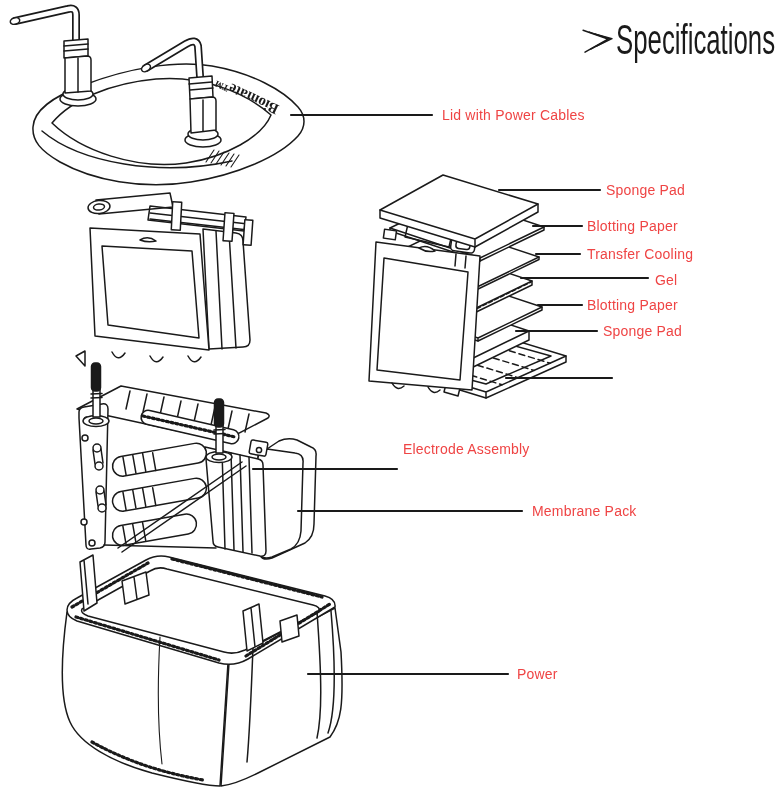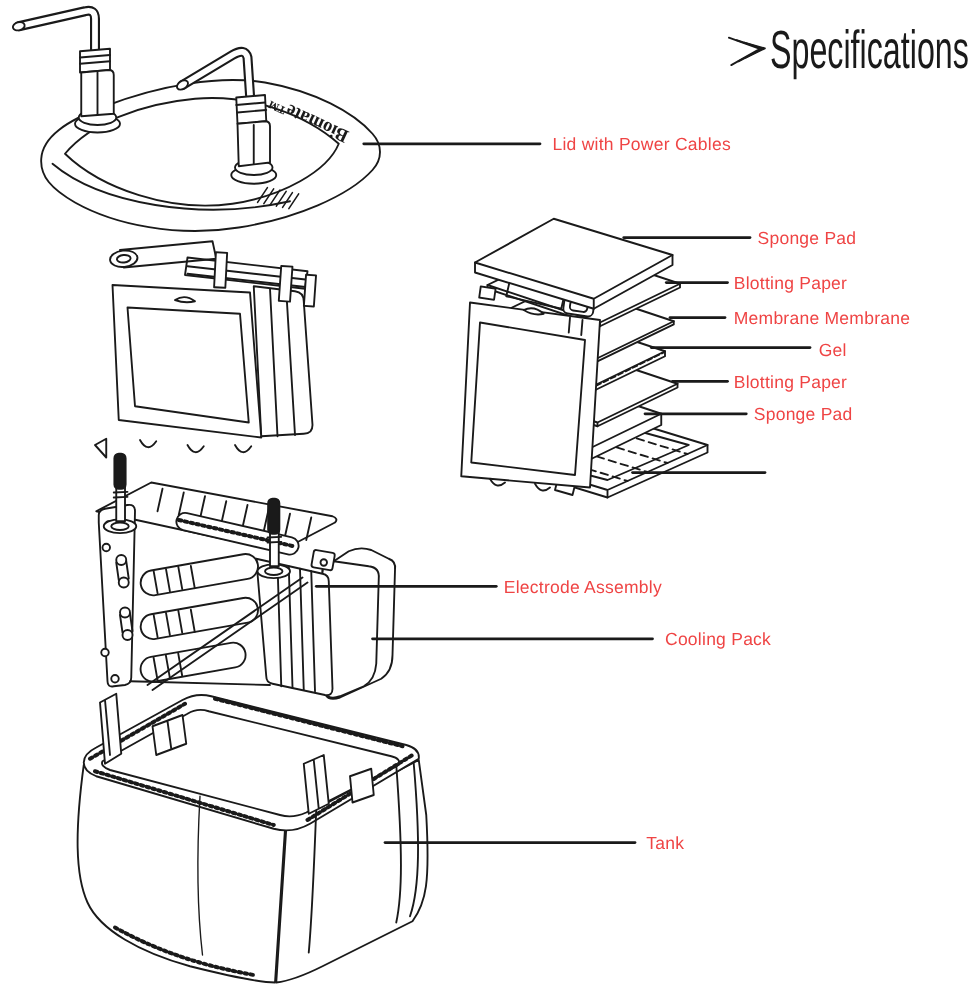--- a/index.html
+++ b/index.html
@@ -239,21 +239,21 @@
       <path stroke-width="2.2" d="M590,31.5 L610,40 L590,48.5"></path>
       <path stroke-width="2.2" d="M596,34 L612,40 L596,46"></path>
     </g>
     <text class="hdr-title" font-size="43" transform="translate(616,54) scale(0.6,1)">Specifications</text>
   </g>
 </svg>
 
 <div class="callout-label" style="left:442px;top:115px">Lid with Power Cables</div>
 <div class="callout-label" style="left:606px;top:190px">Sponge Pad</div>
 <div class="callout-label" style="left:587px;top:226px">Blotting Paper</div>
-<div class="callout-label" style="left:587px;top:254px">Membrane Membrane</div>
+<div class="callout-label" style="left:587px;top:254px">Transfer Cooling</div>
 <div class="callout-label" style="left:655px;top:280px">Gel</div>
 <div class="callout-label" style="left:587px;top:305px">Blotting Paper</div>
 <div class="callout-label" style="left:603px;top:331px">Sponge Pad</div>
-<div class="callout-label" style="left:403px;top:469px">Electrode Assembly</div>
-<div class="callout-label" style="left:532px;top:511px">Cooling Pack</div>
-<div class="callout-label" style="left:517px;top:674px">Tank</div>
+<div class="callout-label" style="left:403px;top:449px">Electrode Assembly</div>
+<div class="callout-label" style="left:532px;top:511px">Membrane Pack</div>
+<div class="callout-label" style="left:517px;top:674px">Power</div>
 
 </div>
 
 </body></html>

